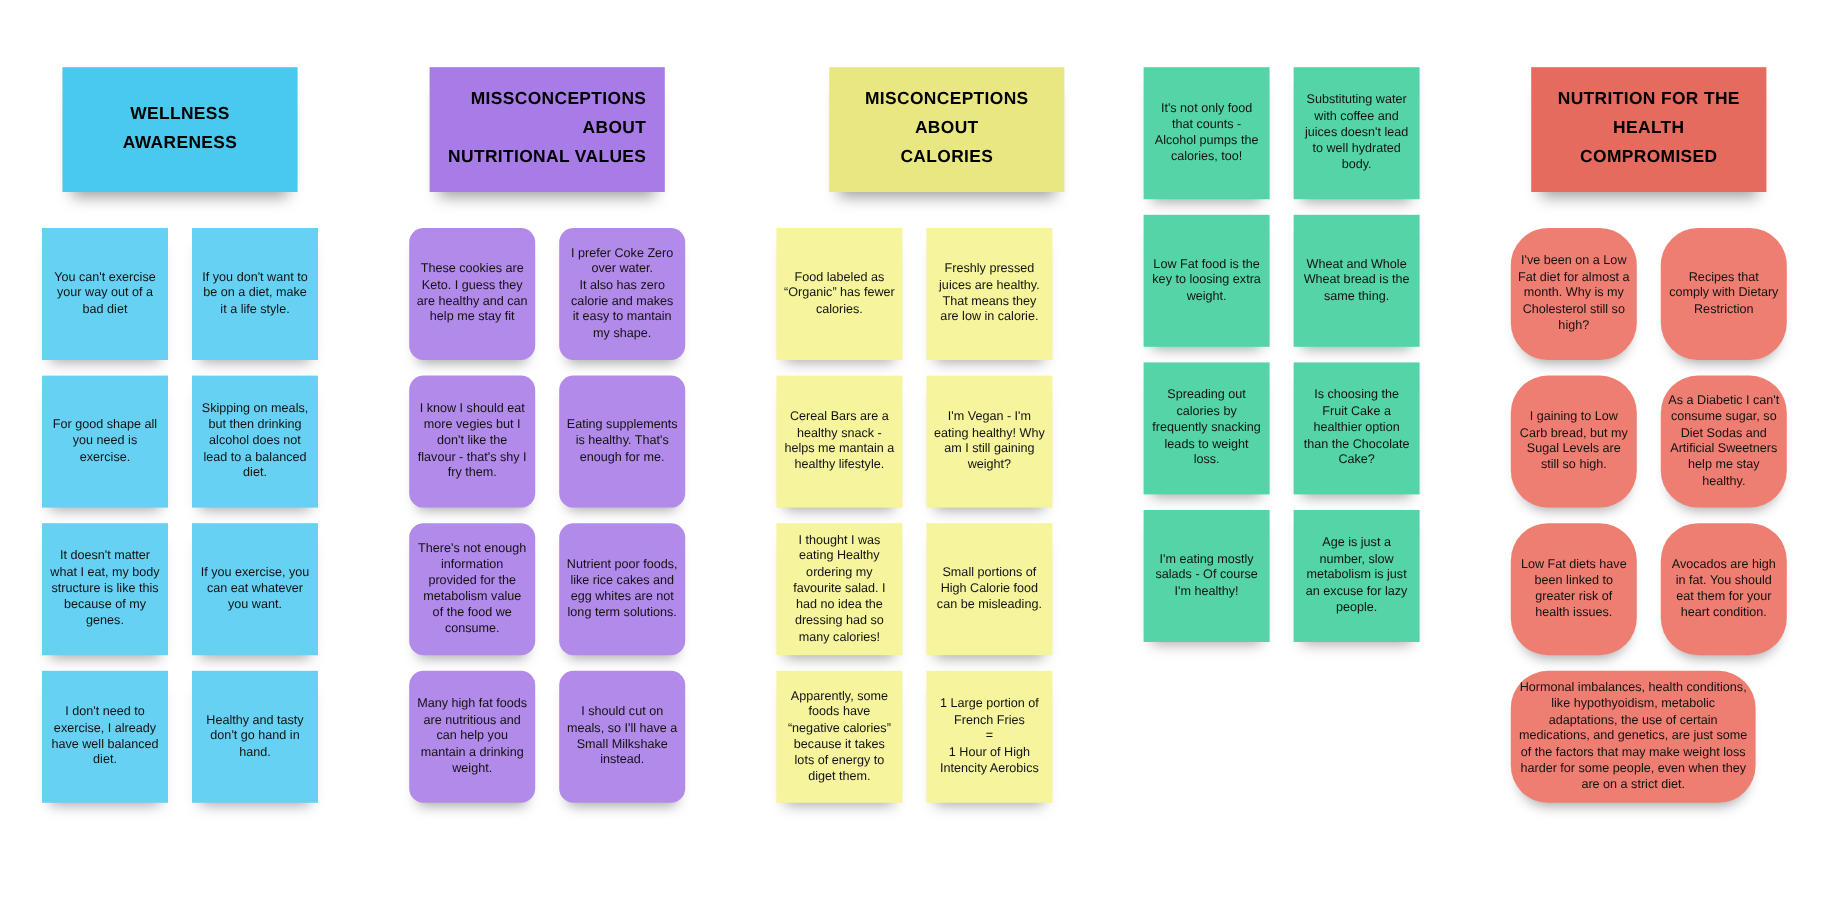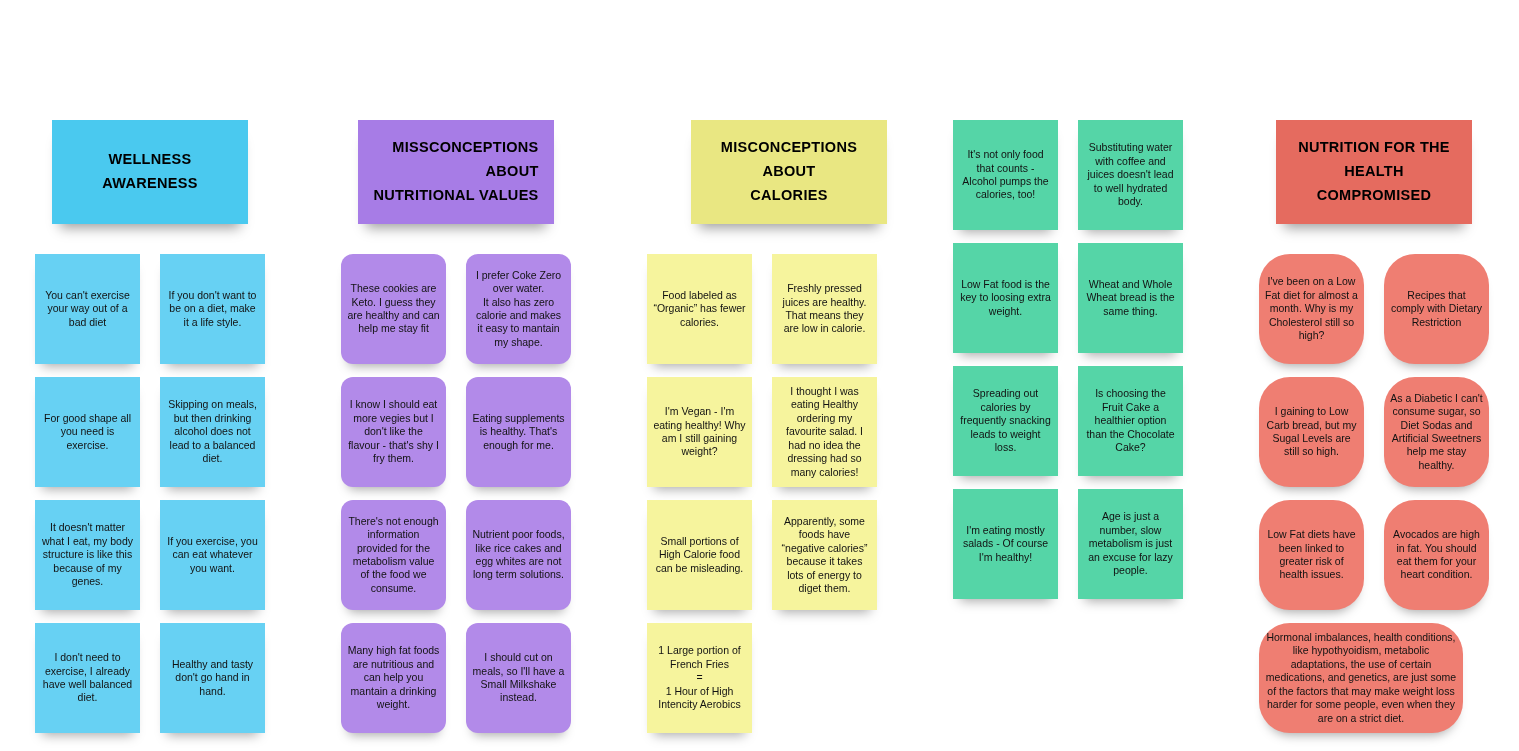--- a/index.html
+++ b/index.html
@@ -5,21 +5,21 @@
   * { box-sizing: border-box; margin: 0; padding: 0; }
   html, body {
     width: 1519px; height: 751px;
     background: #ffffff;
     font-family: "Liberation Sans", "DejaVu Sans", sans-serif;
     overflow: hidden;
     color: #121212;
   }
   .board {
     display: flex;
-    padding: 120px 0 0 35px;
+    padding: 56px 0 0 35px;
     gap: 76px;
   }
   .column { width: 230px; flex: 0 0 auto; }
   .header-note {
     width: 196px;
     height: 104px;
     margin: 0 auto 30px auto;
     display: flex; align-items: center; justify-content: center;
     text-align: center;
     font-weight: 700;
@@ -97,20 +97,21 @@
     </div>
   </div>
 
   <div class="column col2">
     <div class="header-note">MISCONCEPTIONS
 ABOUT
 CALORIES</div>
     <div class="notes">
       <div class="note">Food labeled as “Organic” has fewer calories.</div>
       <div class="note">Freshly pressed juices are healthy. That means they are low in calorie.</div>
+      <div class="note">Cereal Bars are a healthy snack - helps me mantain a healthy lifestyle.</div>
       <div class="note">I'm Vegan - I'm eating healthy! Why am I still gaining weight?</div>
       <div class="note">I thought I was eating Healthy ordering my favourite salad. I had no idea the dressing had so many calories!</div>
       <div class="note">Small portions of High Calorie food can be misleading.</div>
       <div class="note">Apparently, some foods have “negative calories” because it takes lots of energy to diget them.</div>
       <div class="note">1 Large portion of French Fries
 =
 1 Hour of High Intencity Aerobics</div>
     </div>
   </div>
 

